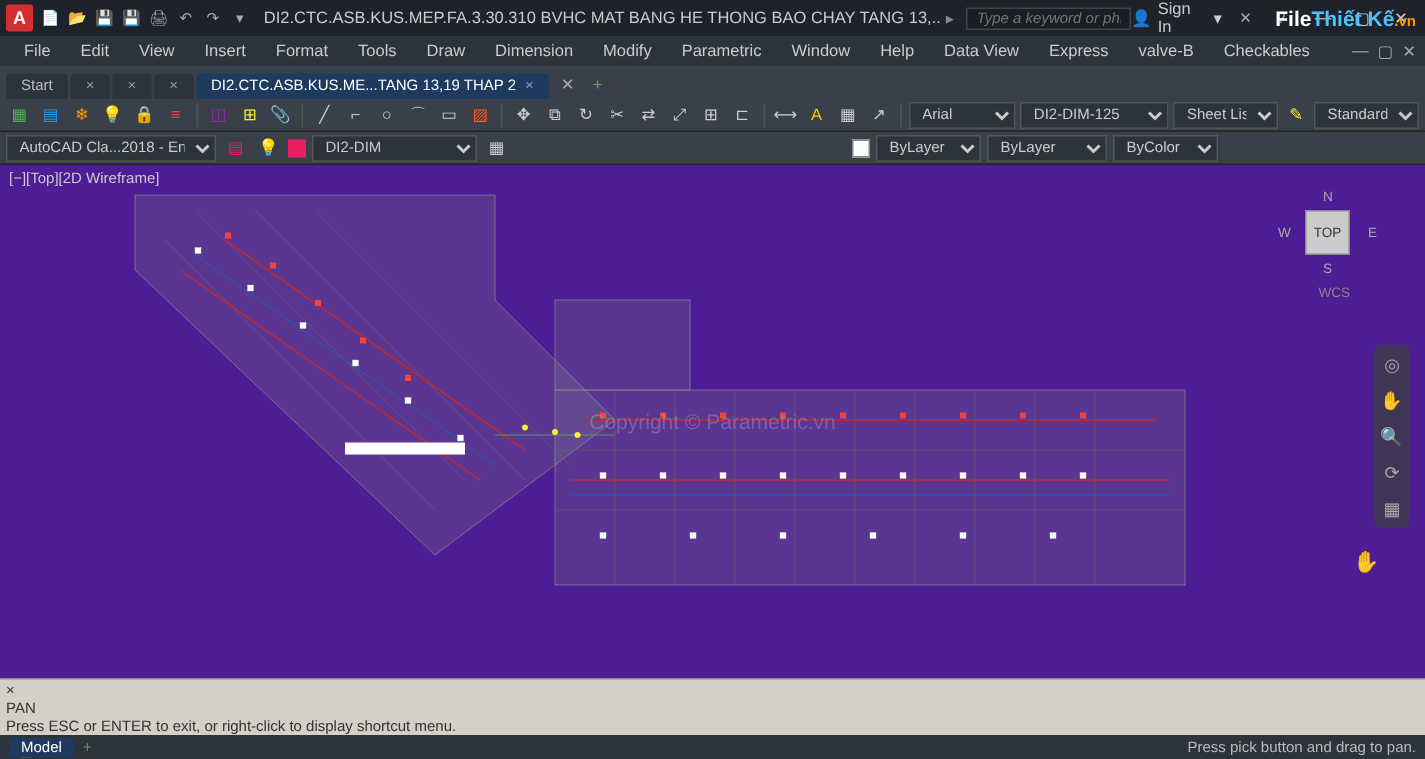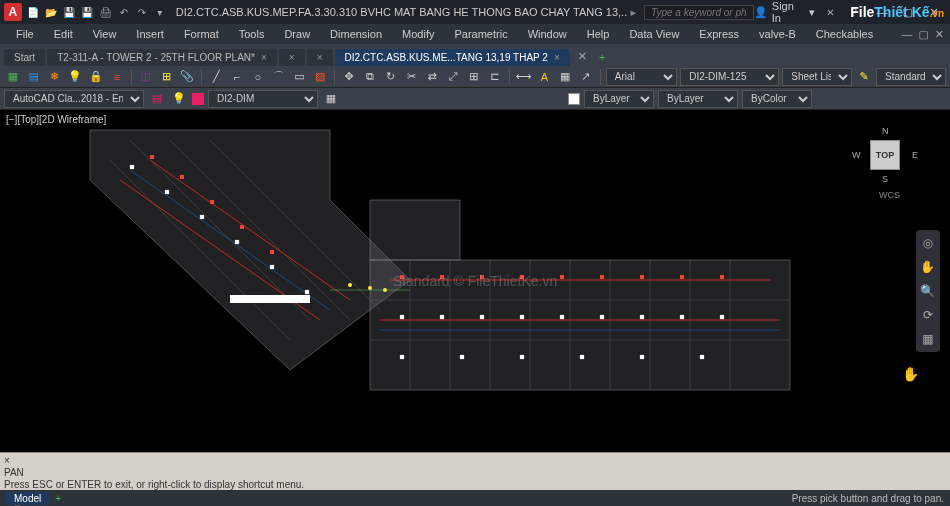--- a/index.html
+++ b/index.html
@@ -25,25 +25,25 @@
 .tab-close { font-size: 10px; color: #999; }
 
 .ribbon { height: 22px; background: #3a4049; display: flex; align-items: center; padding: 2px 4px; gap: 3px; border-bottom: 1px solid #222; }
 .ribbon-btn { width: 18px; height: 18px; display: flex; align-items: center; justify-content: center; cursor: pointer; font-size: 11px; }
 .ribbon-sep { width: 1px; height: 16px; background: #555; margin: 0 2px; }
 
 .propbar { height: 22px; background: #3a4049; display: flex; align-items: center; padding: 2px 4px; gap: 4px; border-bottom: 1px solid #222; }
 .prop-select { background: #2d333b; border: 1px solid #555; color: #ccc; font-size: 10px; padding: 1px 4px; height: 18px; }
 .swatch { width: 12px; height: 12px; display: inline-block; vertical-align: middle; }
 
-.viewport { position: relative; height: 342px; background: #000000; overflow: hidden; }
+.viewport { position: relative; height: 342px; background: #4c1d95; overflow: hidden; }
 .vp-label { position: absolute; top: 4px; left: 6px; color: #ccc; font-size: 10px; }
 .drawing { position: absolute; top: 10px; left: 30px; width: 780px; height: 320px; }
 .viewcube { position: absolute; top: 20px; right: 40px; width: 50px; height: 50px; }
-.vc-top { width: 30px; height: 30px; background: #ccc; color: #333; display: flex; align-items: center; justify-content: center; font-size: 9px; font-weight: bold; margin: 10px auto; border: 1px solid #888; }
+.vc-top { width: 30px; height: 30px; background: #ccc; color: #333; display: flex; align-items: center; justify-content: center; font-size: 9px; font-weight: normal; margin: 10px auto; border: 1px solid #888; }
 .vc-dir { position: absolute; color: #aaa; font-size: 9px; }
 .wcs { position: absolute; top: 80px; right: 50px; color: #888; font-size: 9px; }
 .navbar { position: absolute; top: 120px; right: 10px; width: 24px; background: rgba(60,60,70,0.8); border-radius: 4px; padding: 4px 0; display: flex; flex-direction: column; align-items: center; gap: 6px; }
 .nav-btn { width: 18px; height: 18px; color: #aaa; display: flex; align-items: center; justify-content: center; cursor: pointer; font-size: 12px; }
 
 .cmdline { height: 38px; background: #d4d0c8; border-top: 1px solid #888; padding: 2px 4px; font-family: 'Consolas', monospace; font-size: 10px; color: #333; }
 .cmdline-top { white-space: pre-line; font-size: 10px; line-height: 12px; }
 .cmdline-input { display: flex; align-items: center; background: #fff; border: 1px solid #999; margin-top: 2px; padding: 1px 4px; }
 .cmdline-prompt { color: #666; }
 .cmdline-field { border: none; outline: none; font-family: 'Consolas', monospace; font-size: 10px; flex: 1; background: transparent; }
@@ -114,21 +114,20 @@
   <span style="margin-left:auto;color:#aaa;font-size:11px">—</span>
   <span style="color:#aaa;font-size:11px;margin:0 6px">▢</span>
   <span style="color:#aaa;font-size:11px">✕</span>
 </div>
 
 <div class="doctabs">
   <div class="doctab">
       <span>Start</span>
     </div>
   <div class="doctab">
-      <span>T2-311-A - TOWER 2 - 25TH FLOOR PLAN*</span>
       <span class="tab-close">×</span>
     </div>
   <div class="doctab">
       <span class="tab-close">×</span>
     </div>
   <div class="doctab">
       <span class="tab-close">×</span>
     </div>
   <div class="doctab active">
       <span>DI2.CTC.ASB.KUS.ME...TANG 13,19 THAP 2</span>
@@ -295,21 +294,21 @@
   <div class="wcs">WCS</div>
 
   <div class="navbar">
     <span class="nav-btn">◎</span>
     <span class="nav-btn">✋</span>
     <span class="nav-btn">🔍</span>
     <span class="nav-btn">⟳</span>
     <span class="nav-btn">▦</span>
   </div>
 
-  <div class="watermark">Standard © FileThietKe.vn</div>
+  <div class="watermark">Copyright © Parametric.vn</div>
   <div class="cursor-hand">✋</div>
 </div>
 
 <div class="cmdline">
   <div class="cmdline-top">×
 PAN
 Press ESC or ENTER to exit, or right-click to display shortcut menu.</div>
   <div class="cmdline-input">
     <span class="cmdline-prompt">&gt;_</span>
     <span style="width:4px"></span>

